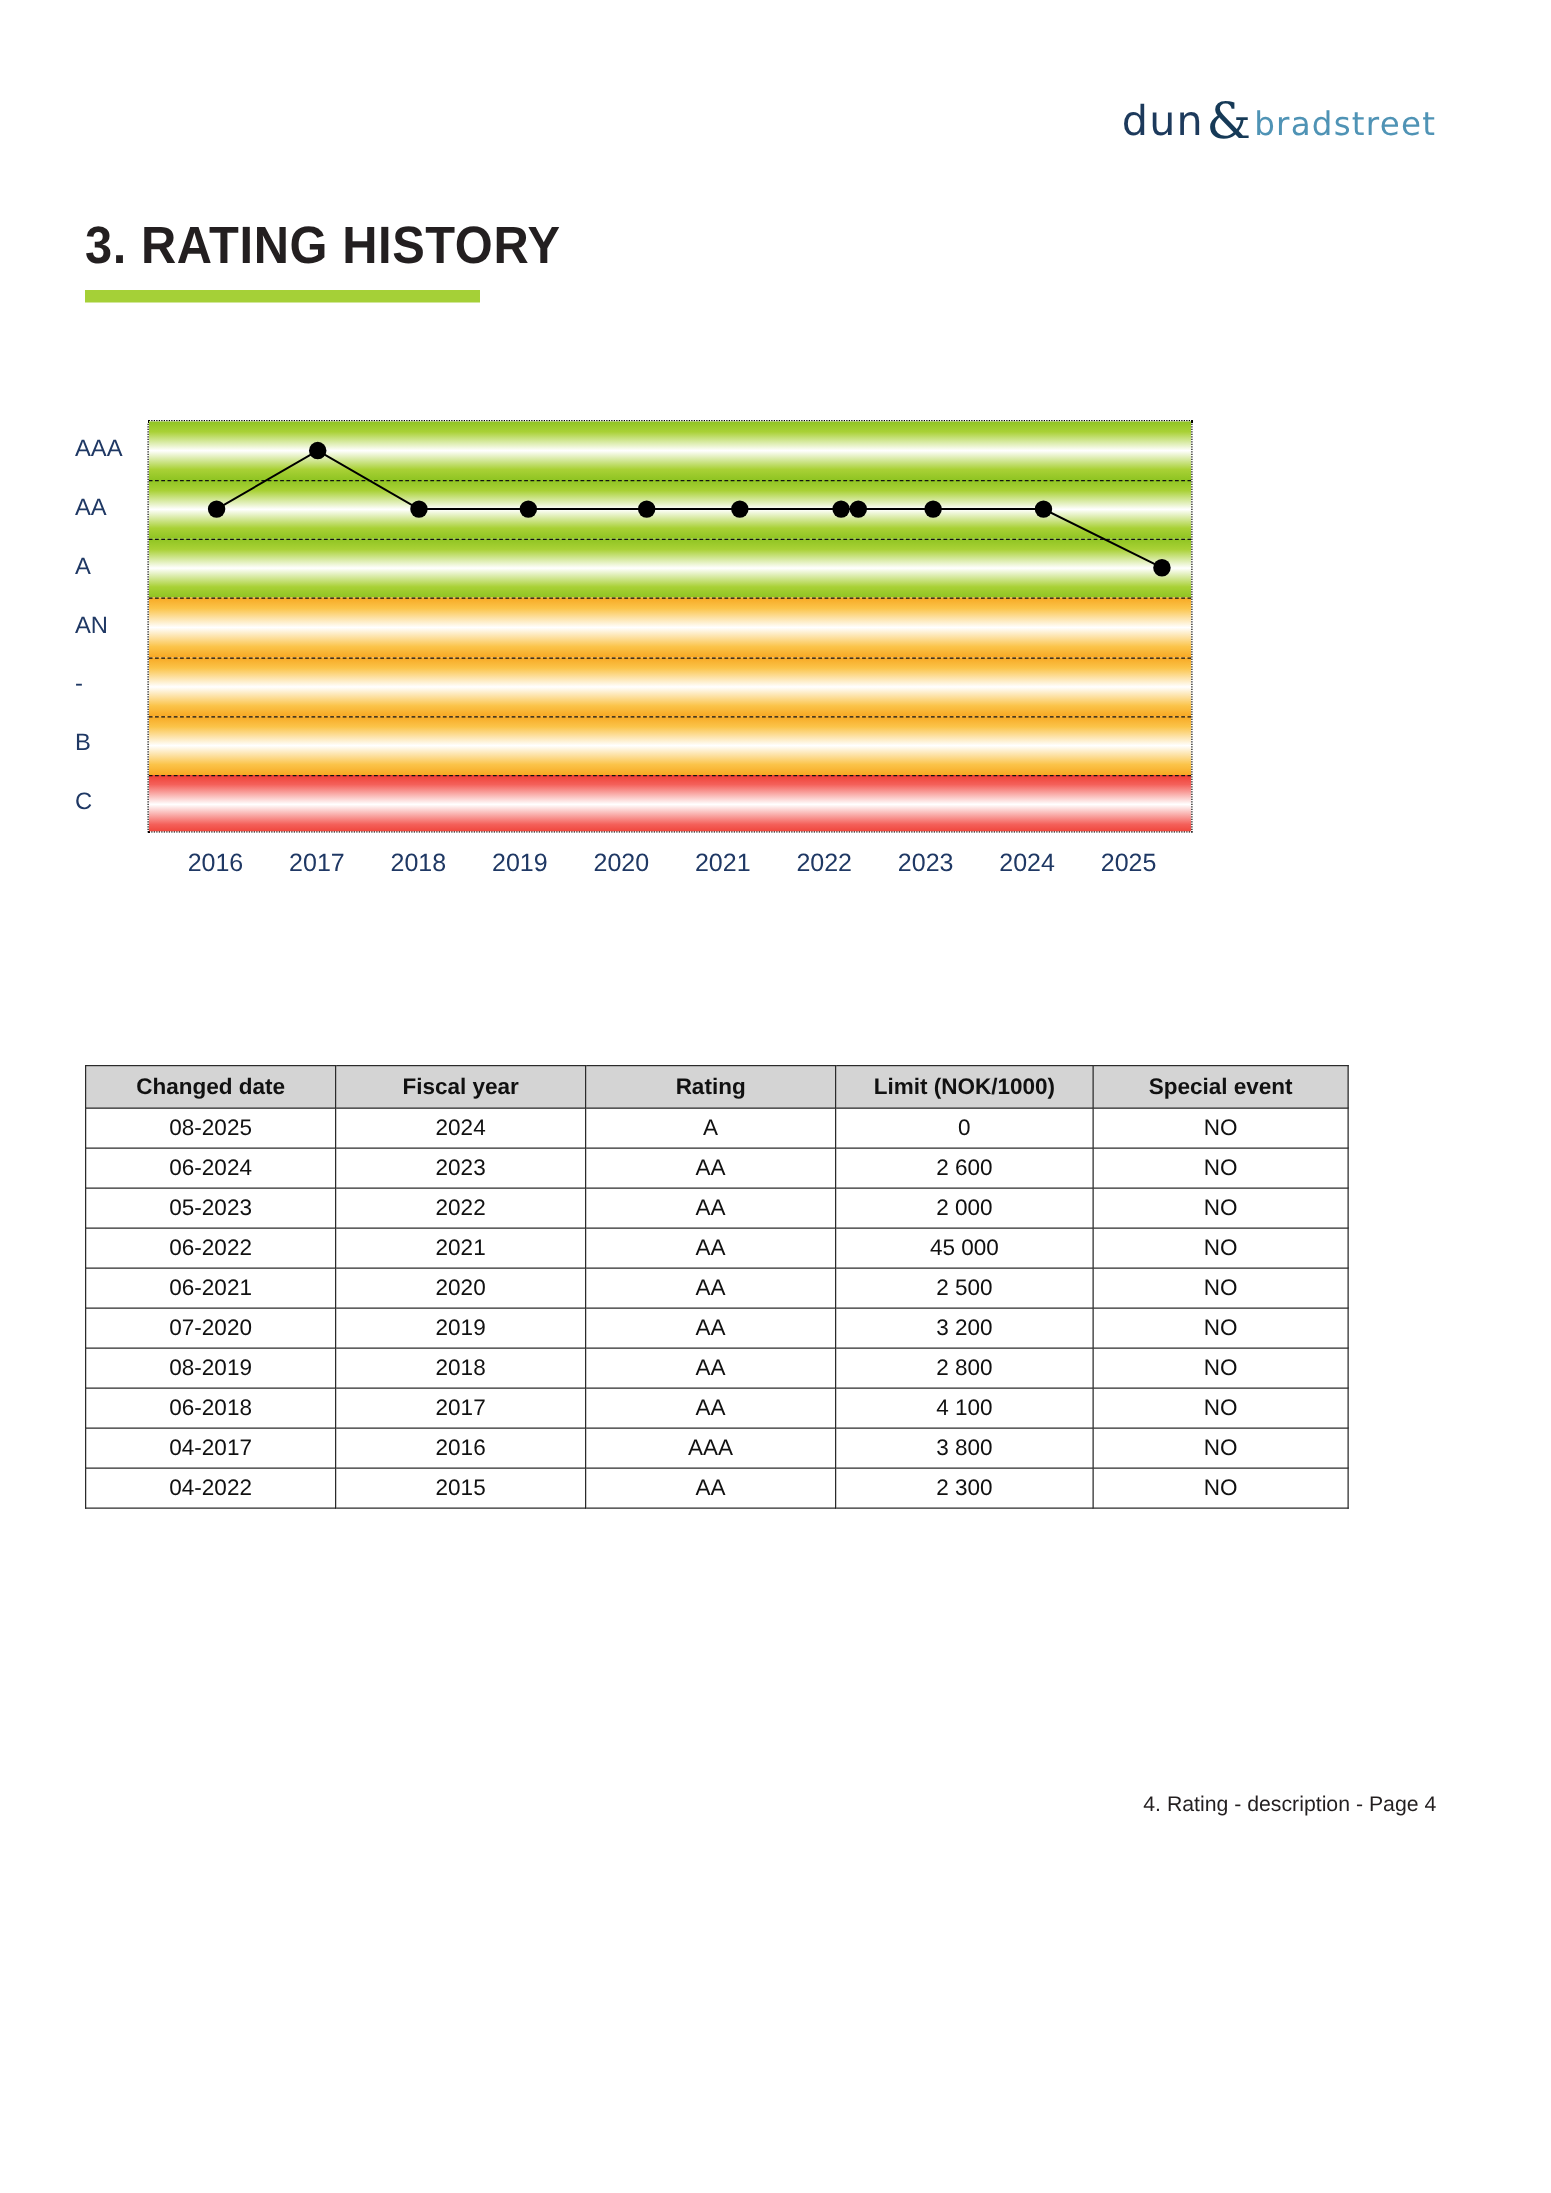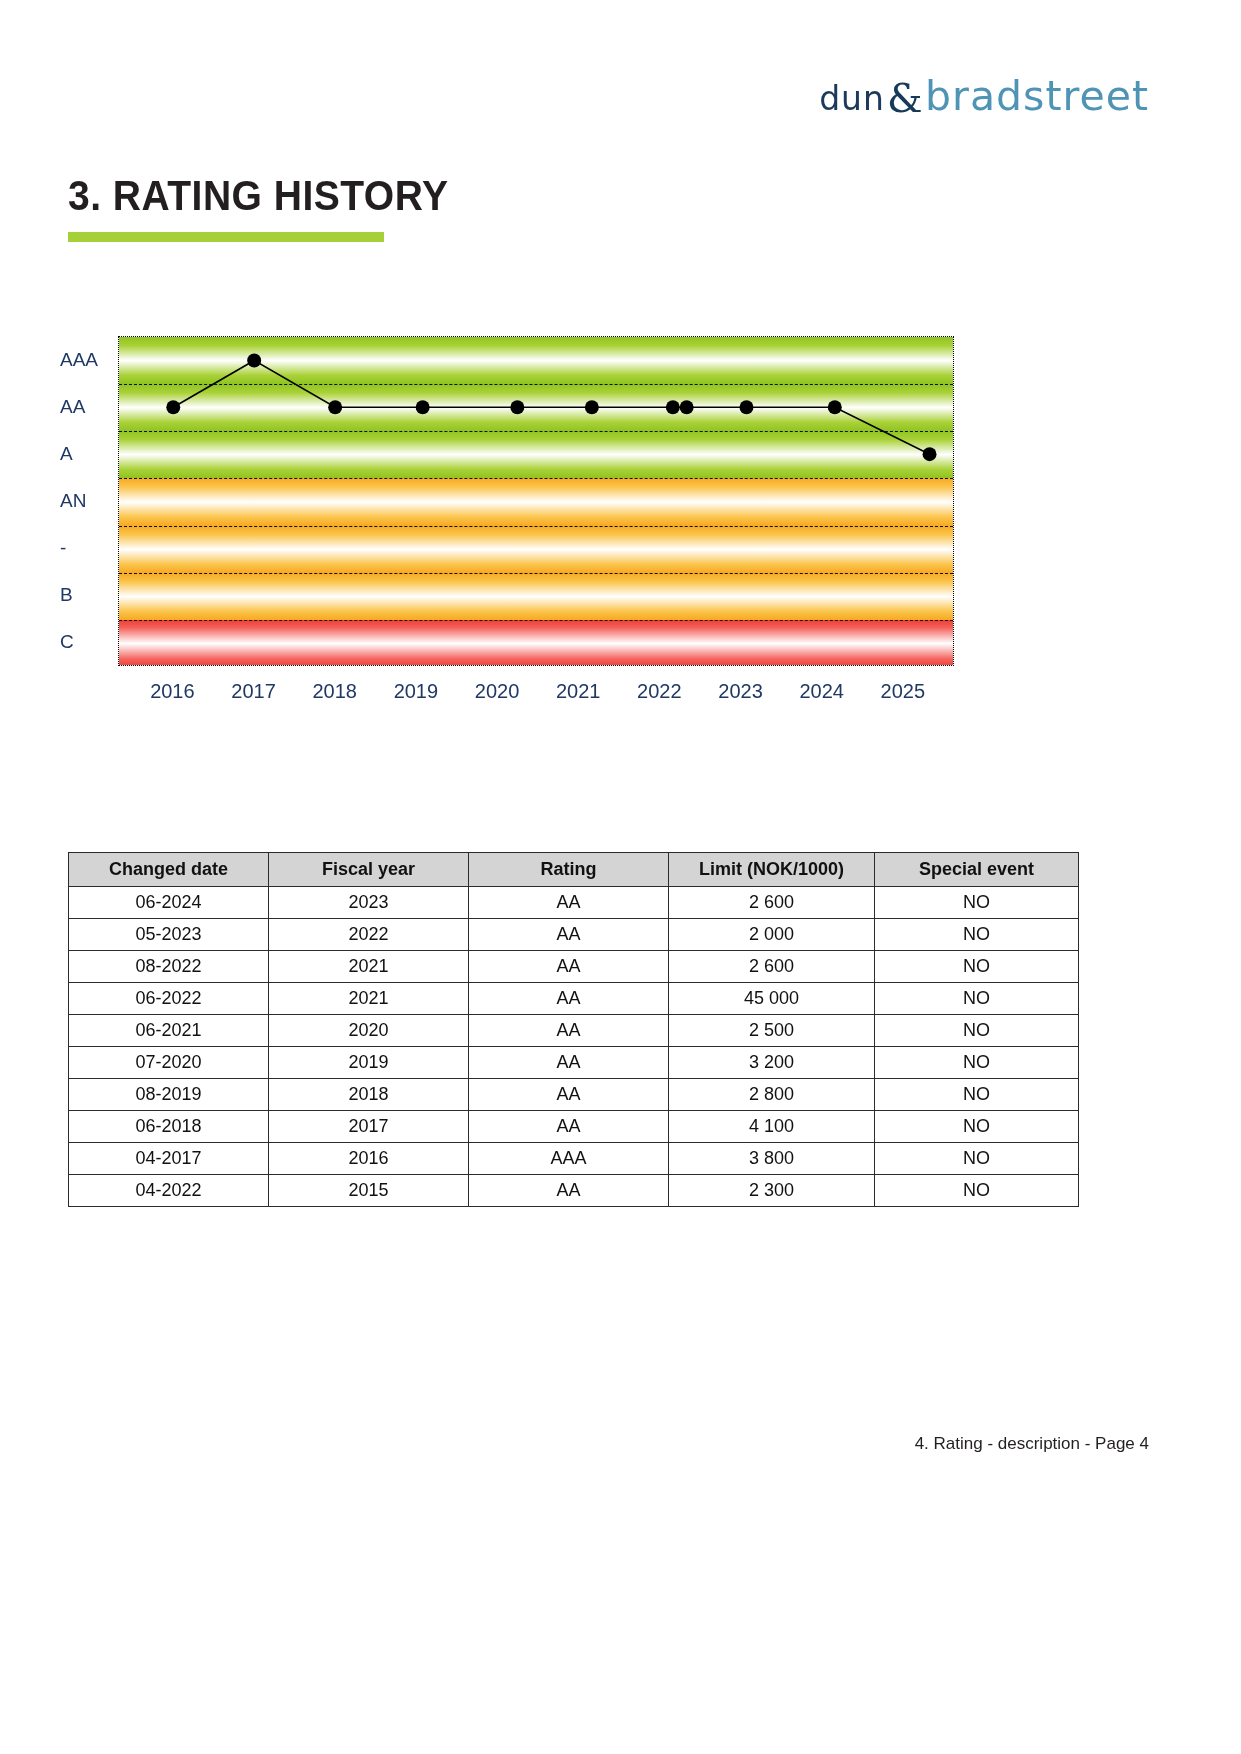--- a/index.html
+++ b/index.html
@@ -40,21 +40,21 @@
     font-family: "DejaVu Serif", serif;
     font-size: 40px;
     font-weight: 400;
     color: #163a57;
     margin: 0 2px;
     position: relative;
     top: 2px;
   }
   .brand-brad {
     font-family: "DejaVu Sans", sans-serif;
-    font-size: 41px;
+    font-size: 26px;
     font-weight: 400;
     color: #4f93b5;
     letter-spacing: 1px;
   }
 
   
   .section-title {
     position: absolute;
     left: 68px;
     top: 172px;
@@ -285,38 +285,38 @@
       <tr>
           <th>Changed date</th>
           <th>Fiscal year</th>
           <th>Rating</th>
           <th>Limit (NOK/1000)</th>
           <th>Special event</th>
         </tr>
     </thead>
     <tbody>
         <tr>
+          <td>08-2025</td>
+          <td>2024</td>
+          <td>A</td>
+          <td>0</td>
+          <td>NO</td>
+        </tr>
+        <tr>
           <td>06-2024</td>
           <td>2023</td>
           <td>AA</td>
           <td>2 600</td>
           <td>NO</td>
         </tr>
         <tr>
           <td>05-2023</td>
           <td>2022</td>
           <td>AA</td>
           <td>2 000</td>
-          <td>NO</td>
-        </tr>
-        <tr>
-          <td>08-2022</td>
-          <td>2021</td>
-          <td>AA</td>
-          <td>2 600</td>
           <td>NO</td>
         </tr>
         <tr>
           <td>06-2022</td>
           <td>2021</td>
           <td>AA</td>
           <td>45 000</td>
           <td>NO</td>
         </tr>
         <tr>

